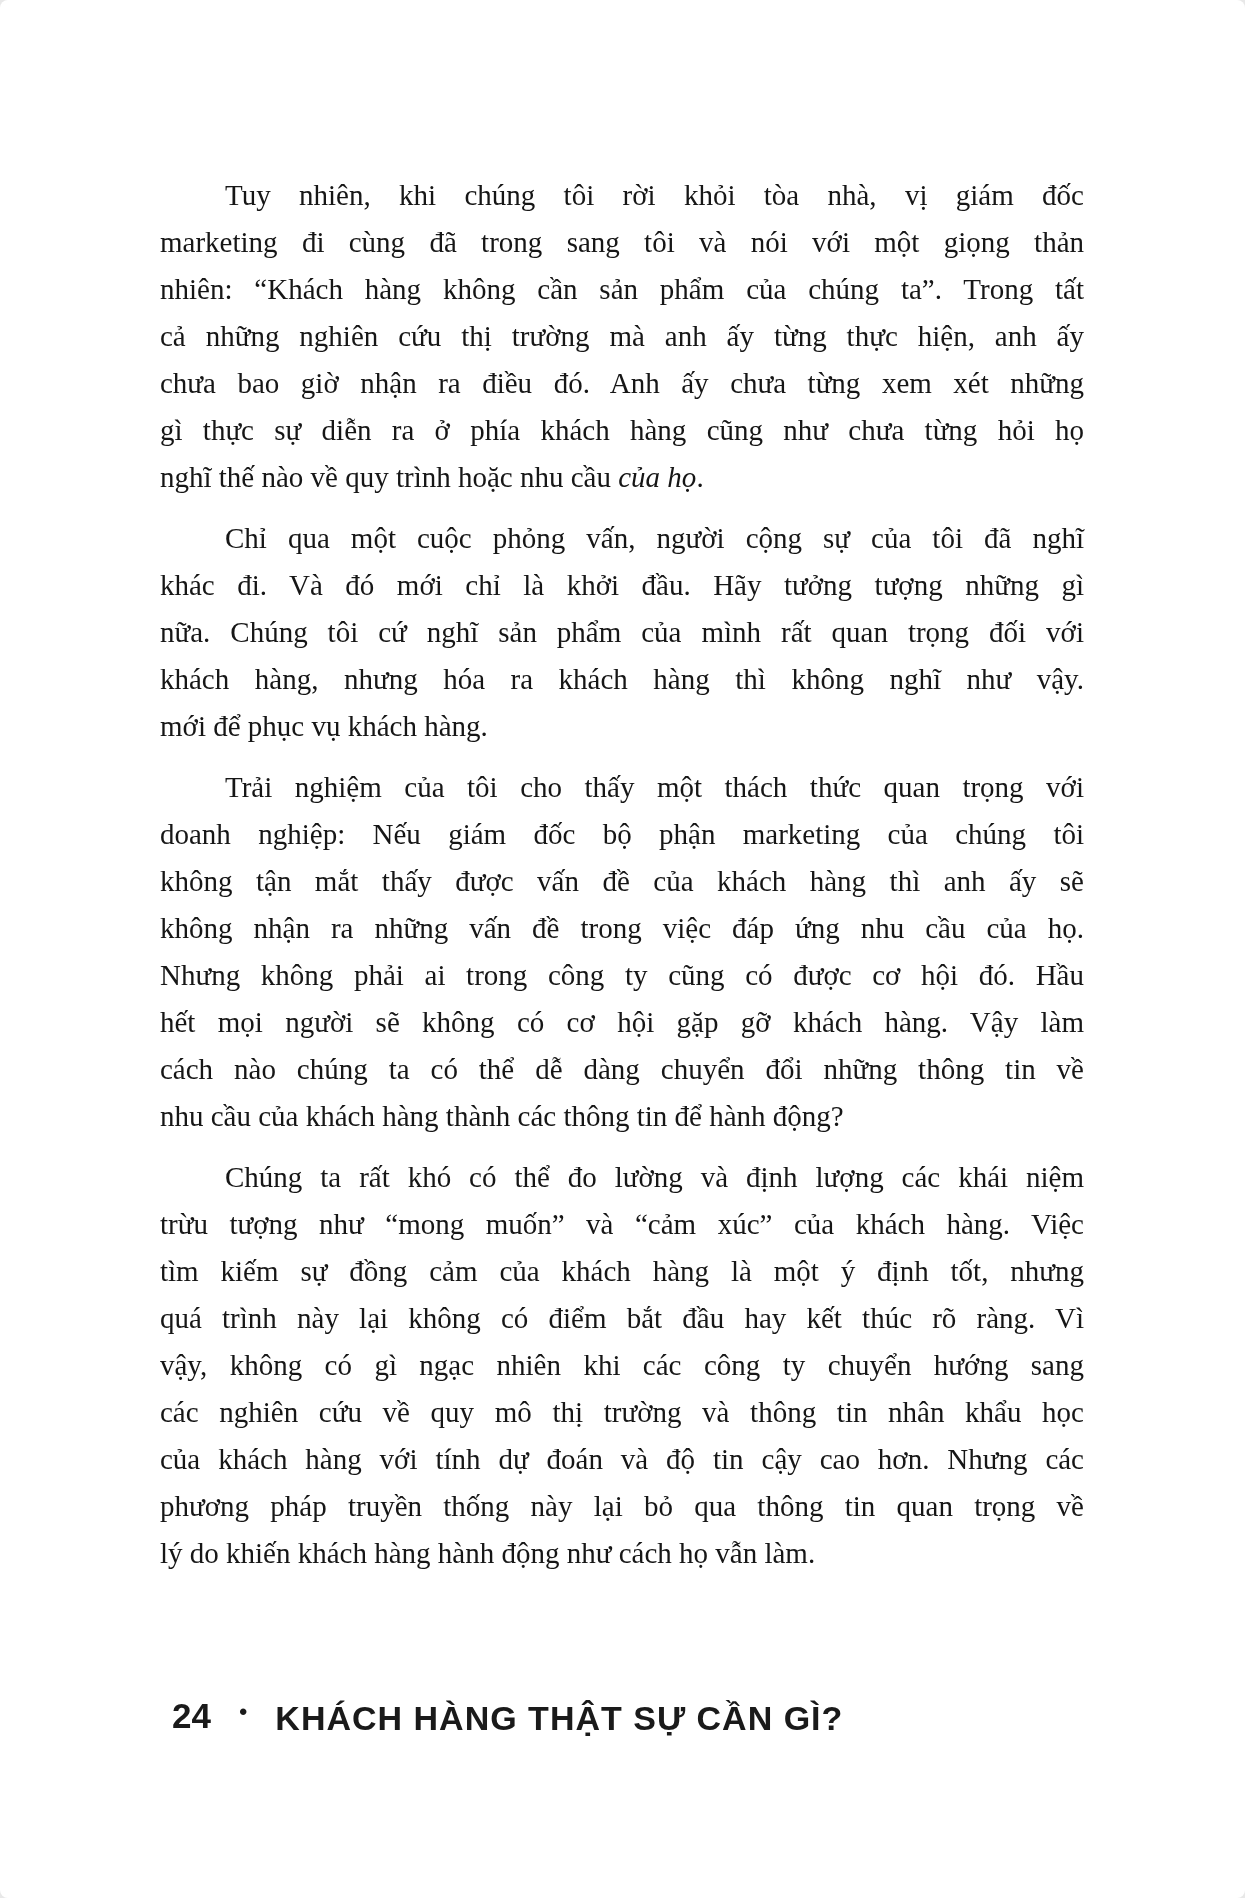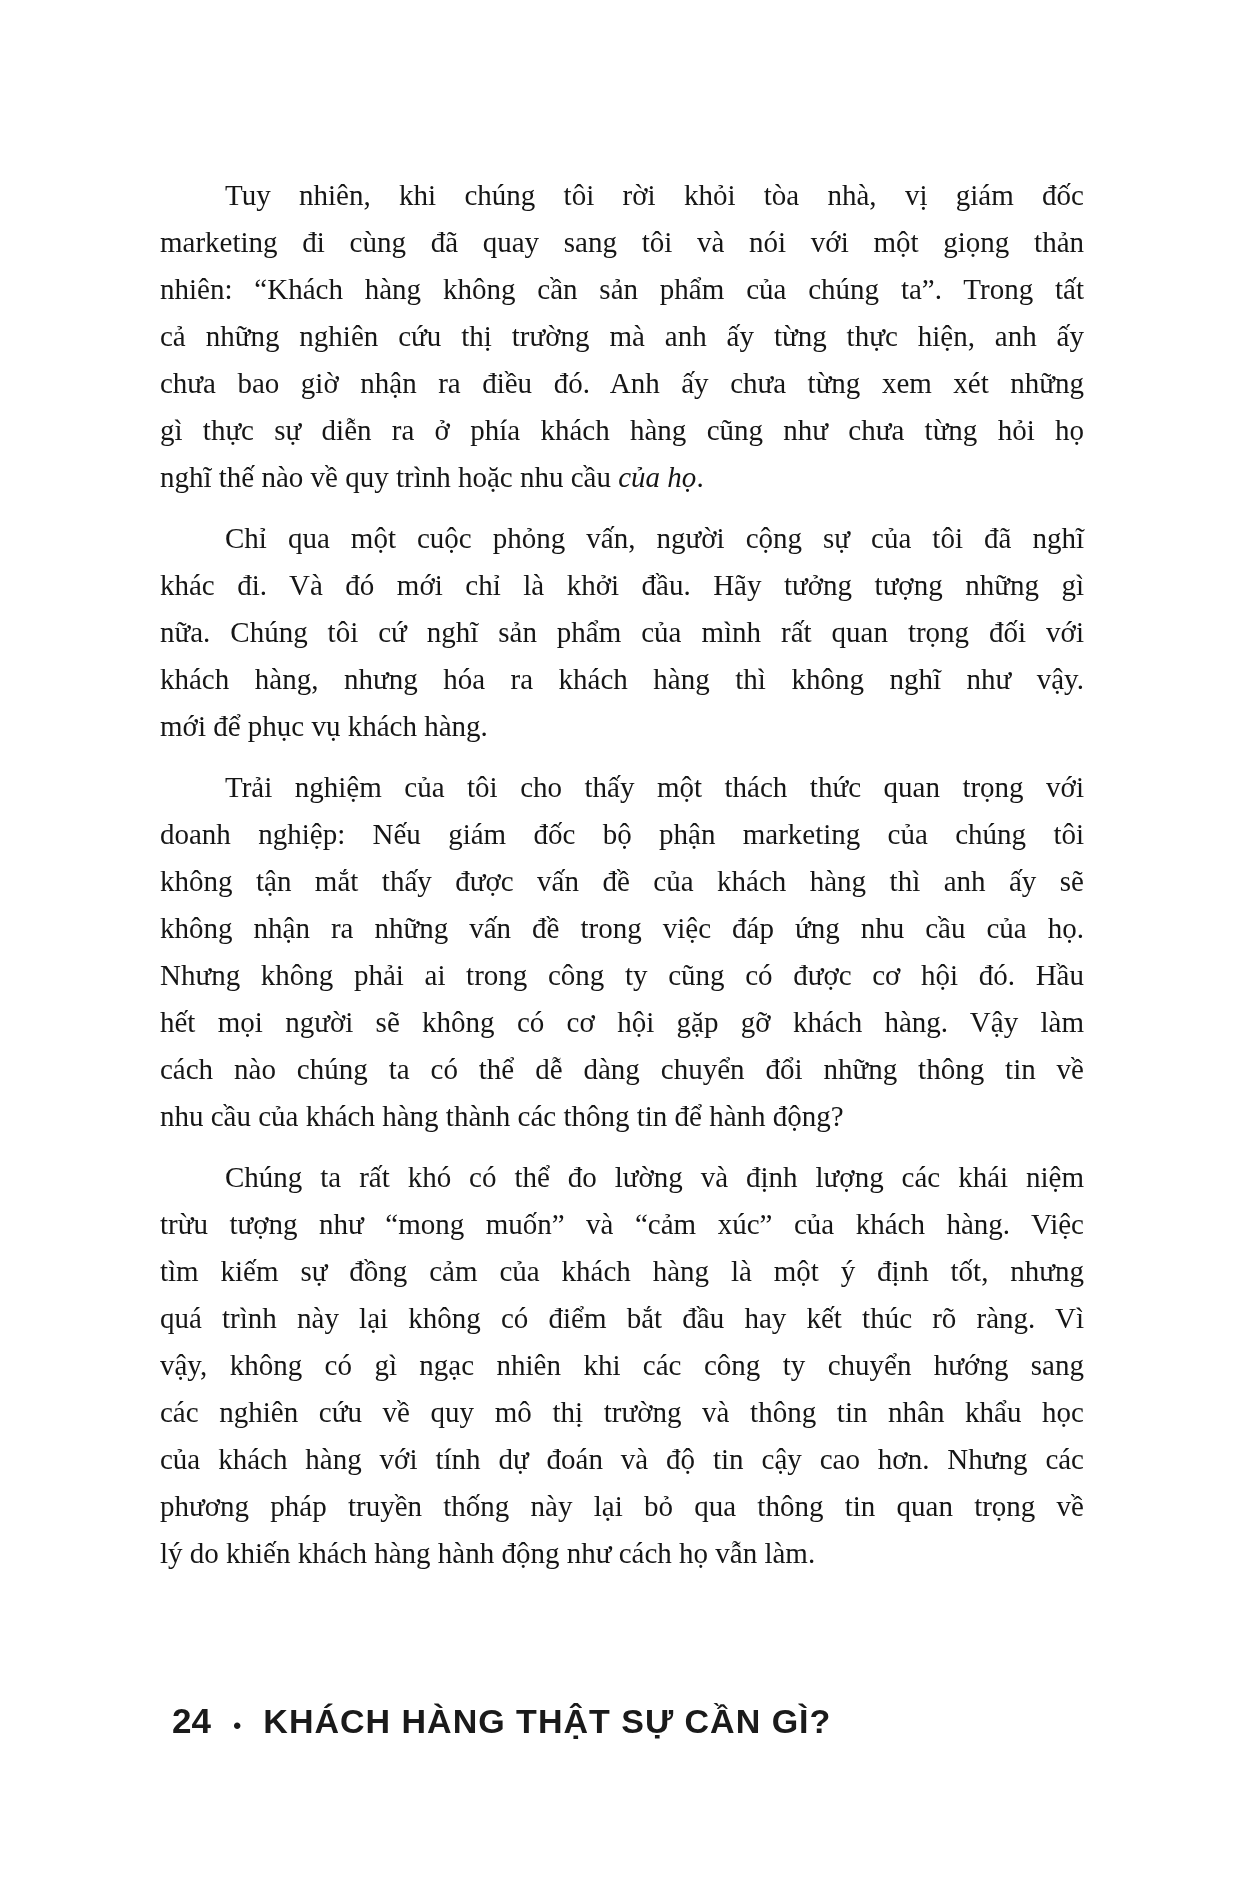--- a/index.html
+++ b/index.html
@@ -8,20 +8,21 @@
     background: #e8e8e8;
   }
   .page {
     position: relative;
     width: 1245px;
     height: 1898px;
     background: #ffffff;
     overflow: hidden;
     font-family: "Liberation Serif", "DejaVu Serif", serif;
     color: #161616;
+    border-radius: 8px;
   }
   .text-block {
     position: absolute;
     left: 160px;
     top: 172px;
     width: 924px;
   }
   .para {
     margin: 0 0 14px 0;
     padding: 0;
@@ -43,23 +44,24 @@
   }
   .line em {
     font-style: italic;
   }
   .footer {
     position: absolute;
     left: 172px;
     top: 1698px;
     height: 40px;
     display: flex;
-    align-items: flex-end;
+    align-items: flex-start;
     font-family: "Liberation Sans", "DejaVu Sans", sans-serif;
     color: #1a1a1a;
+    gap: 6px;
   }
   .page-num {
     font-size: 35px;
     font-weight: bold;
     line-height: 1;
   }
   .bullet {
     font-size: 24px;
     line-height: 1;
     margin: 0 22px;
@@ -75,21 +77,21 @@
 </style>
 </head>
 <body>
 
 <div class="page">
 
   <div class="text-block">
 
     <p class="para">
       <span class="line first">Tuy nhiên, khi chúng tôi rời khỏi tòa nhà, vị giám đốc</span>
-      <span class="line">marketing đi cùng đã quay sang tôi và nói với một giọng thản</span>
+      <span class="line">marketing đi cùng đã trong sang tôi và nói với một giọng thản</span>
       <span class="line">nhiên: “Khách hàng không cần sản phẩm của chúng ta”. Trong tất</span>
       <span class="line">cả những nghiên cứu thị trường mà anh ấy từng thực hiện, anh ấy</span>
       <span class="line">chưa bao giờ nhận ra điều đó. Anh ấy chưa từng xem xét những</span>
       <span class="line">gì thực sự diễn ra ở phía khách hàng cũng như chưa từng hỏi họ</span>
       <span class="line last"><span>nghĩ thế nào về quy trình hoặc nhu cầu </span><em>của họ</em><span>.</span></span>
     </p>
 
     <p class="para">
       <span class="line first">Chỉ qua một cuộc phỏng vấn, người cộng sự của tôi đã nghĩ</span>
       <span class="line">khác đi. Và đó mới chỉ là khởi đầu. Hãy tưởng tượng những gì</span>

